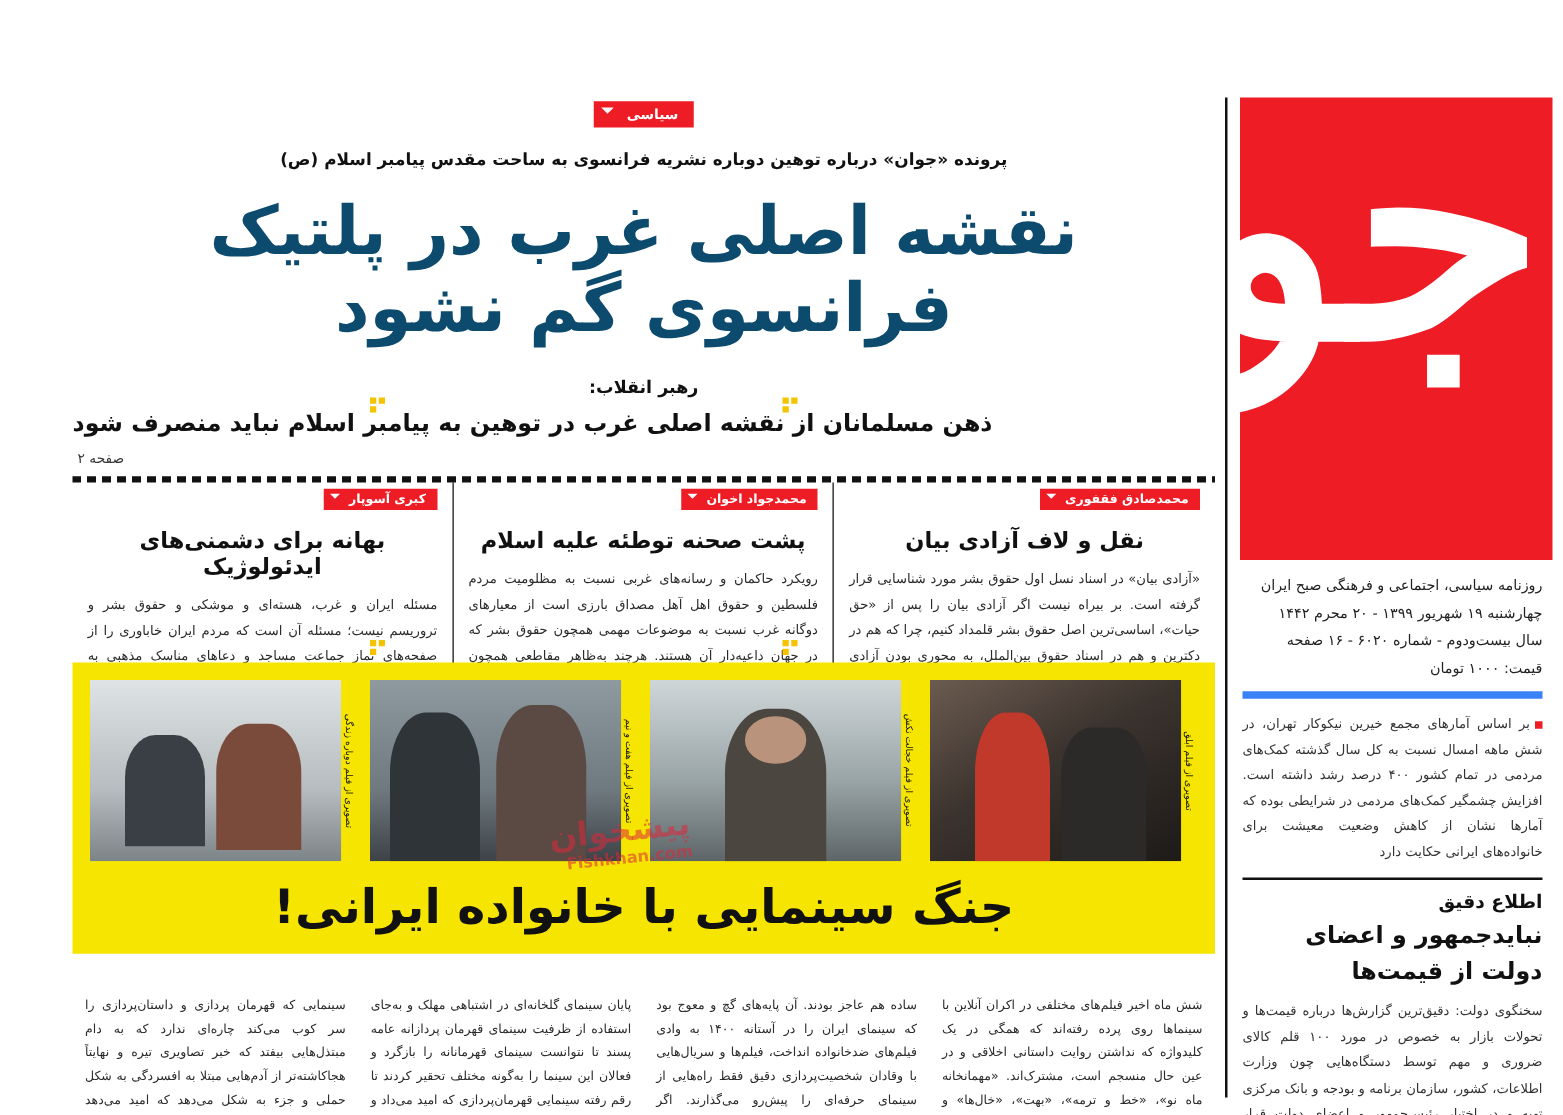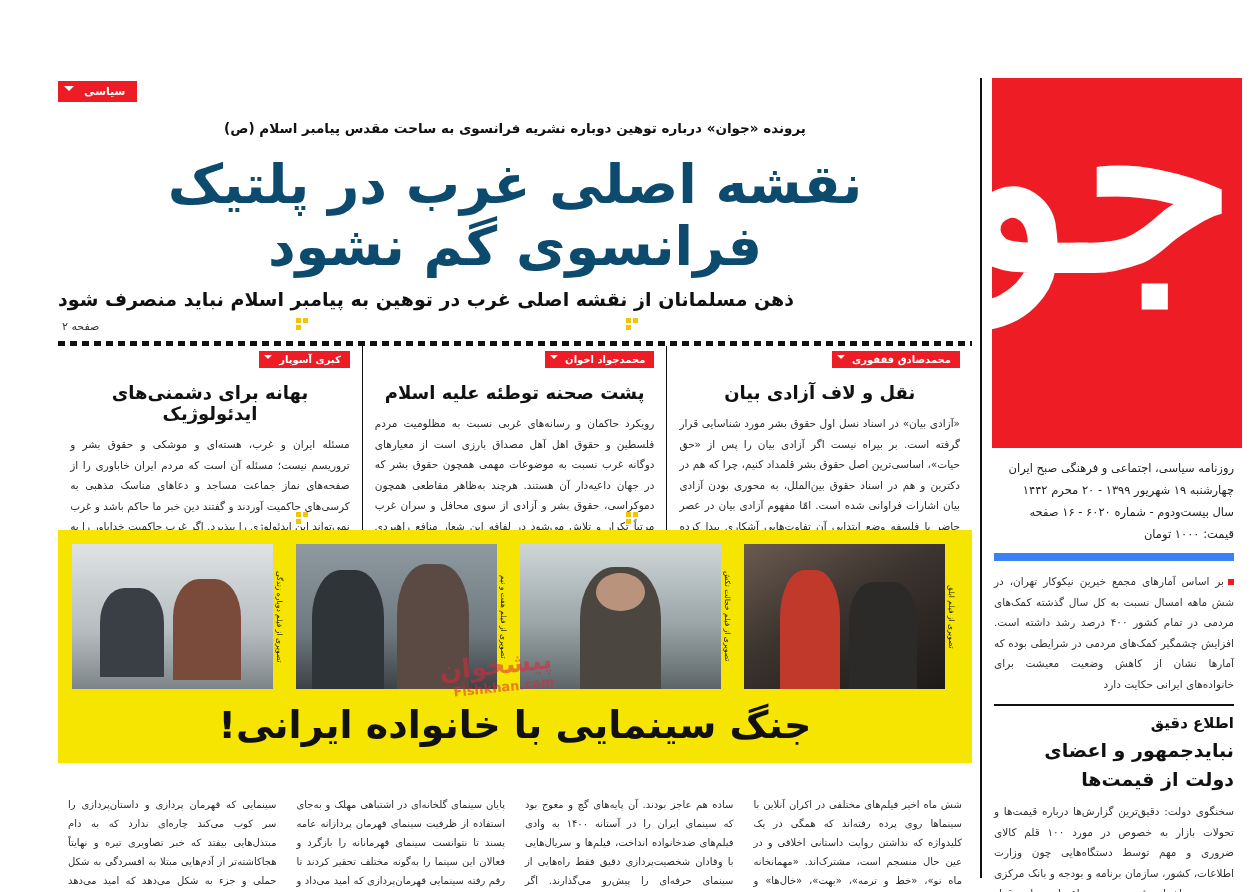--- a/index.html
+++ b/index.html
@@ -49,21 +49,21 @@
     font-weight: bold;
     letter-spacing: -6px;
     white-space: nowrap;
   }
   .paper-meta {
     margin: 10px 16px 0 6px;
     text-align: right;
     font-size: 11.5px;
     line-height: 1.9;
     color: #222;
-    border-bottom: 8px solid #3b82f6;
+    border-bottom: 6px solid #3b82f6;
     padding-bottom: 8px;
   }
   .paper-meta div { white-space: nowrap; }
 
   .side-article {
     margin: 10px 16px 0 6px;
     text-align: right;
   }
   .side-headline {
     font-size: 21px;
@@ -137,21 +137,21 @@
     position: absolute;
     top: 78px;
     right: 278px;
     left: 58px;
     width: 914px;
   }
 
   
   .kicker-row {
     display: flex;
-    justify-content: flex-end;
+    justify-content: center;
     align-items: center;
     height: 26px;
   }
   .kicker {
     background: #ee1c25;
     color: #fff;
     font-size: 11px;
     font-weight: bold;
     padding: 4px 12px 4px 26px;
     position: relative;
@@ -386,20 +386,21 @@
 <div class="page">
 
   <div class="main">
 
     <div class="kicker-row">
       <div class="kicker">سیاسی</div>
     </div>
 
     <div class="overline">پرونده «جوان» درباره توهین دوباره نشریه فرانسوی به ساحت مقدس پیامبر اسلام (ص)</div>
     <div class="main-headline">نقشه اصلی غرب در پلتیک فرانسوی گم نشود</div>
+    <div class="lead-label">رهبر انقلاب:</div>
     <div class="lead-text">ذهن مسلمانان از نقشه اصلی غرب در توهین به پیامبر اسلام نباید منصرف شود</div>
     <div class="page-note">صفحه ۲</div>
 
     <div class="dashrule"></div>
 
     <div class="cols">
 
       <div class="col">
         <div class="byline-row">
           <div class="byline">محمدصادق فقفوری</div>

